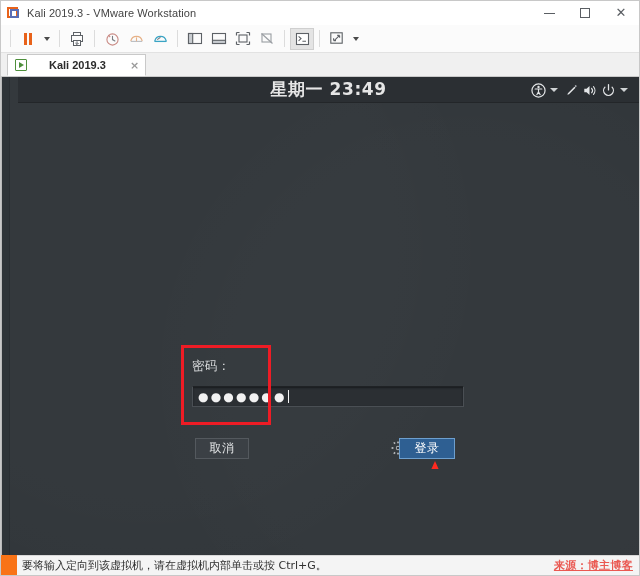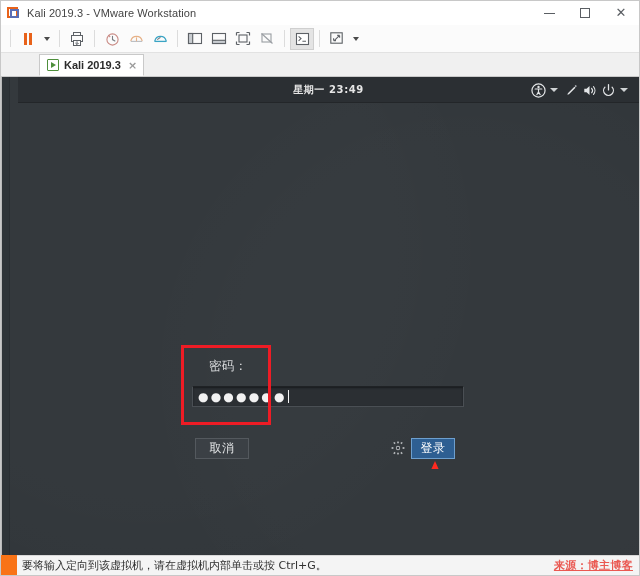--- a/index.html
+++ b/index.html
@@ -89,28 +89,27 @@
   
   .tabstrip {
     height: 24px; flex: 0 0 24px;
     display: flex; align-items: flex-end;
     background: #f0f0f0;
     border-bottom: 1px solid #c9c9c9;
     padding-left: 6px;
   }
   .tab {
     height: 22px;
-    display: flex; align-items: center; gap: 5px;
+    display: flex; align-items: center; gap: 22px;
     padding: 0 6px 0 7px;
     background: #ffffff;
     border: 1px solid #c9c9c9;
     border-bottom: 1px solid #ffffff;
     font-size: 11px; font-weight: bold; color: #2b2b2b;
     white-space: nowrap;
-    margin-left: 32px;
   }
   .tab-icon {
     width: 12px; height: 12px; flex: 0 0 12px;
     border: 1.5px solid #4e8f3c; background: #ffffff;
     position: relative; border-radius: 1px;
   }
   .tab-icon::after {
     content: ""; position: absolute; left: 3px; top: 1.5px;
     border-left: 5px solid #4e8f3c;
     border-top: 3.5px solid transparent;
@@ -141,21 +140,21 @@
 
   
   .gnome-bar {
     position: absolute; left: 8px; right: 0; top: 0; height: 26px;
     background: #2b2f33;
     border-bottom: 1px solid #232629;
     display: flex; align-items: center;
   }
   .gnome-clock {
     position: absolute; left: 0; right: 0; text-align: center;
-    font-size: 10px; color: #e6e6e6; font-weight: bold;
+    font-size: 17px; color: #e6e6e6; font-weight: bold;
     font-family: "DejaVu Sans", sans-serif;
     letter-spacing: .6px;
   }
   .gnome-right {
     position: absolute; right: 8px; top: 0; height: 26px;
     display: flex; align-items: center; gap: 3px;
   }
   .gi { display: flex; align-items: center; justify-content: center; }
   .gnome-caret {
     width: 0; height: 0;
@@ -166,21 +165,21 @@
   }
 
   
   .login-stack {
     position: absolute;
     left: 182px; top: 281px; width: 272px;
   }
   .pw-label {
     font-size: 12.5px; color: #d6d8da;
     font-family: "DejaVu Sans", sans-serif;
-    margin-bottom: 11px; letter-spacing: .3px; margin-left: 17px;
+    margin-bottom: 11px; letter-spacing: .3px;
   }
   .pw-field {
     height: 21px; width: 272px;
     background: #2b2f33;
     border: 1px solid #4a4f54;
     border-top-color: #1f2225;
     display: flex; align-items: center;
     padding: 0 5px;
     box-shadow: inset 0 1px 2px rgba(0,0,0,.45);
   }
@@ -202,21 +201,21 @@
     font-size: 12px; font-family: "DejaVu Sans", sans-serif;
     letter-spacing: .5px;
   }
   .btn-cancel {
     left: 14px; width: 54px;
     background: #3b4045;
     border: 1px solid #54595e;
     color: #e2e4e6;
   }
   .btn-login {
-    left: 230px; width: 44px;
+    left: 218px; width: 56px;
     background: #2e5f92;
     border: 1px solid #6d9fce;
     color: #ffffff;
   }
   .gear {
     position: absolute; left: 210px; top: 3px;
     width: 14px; height: 14px;
   }
 
   

